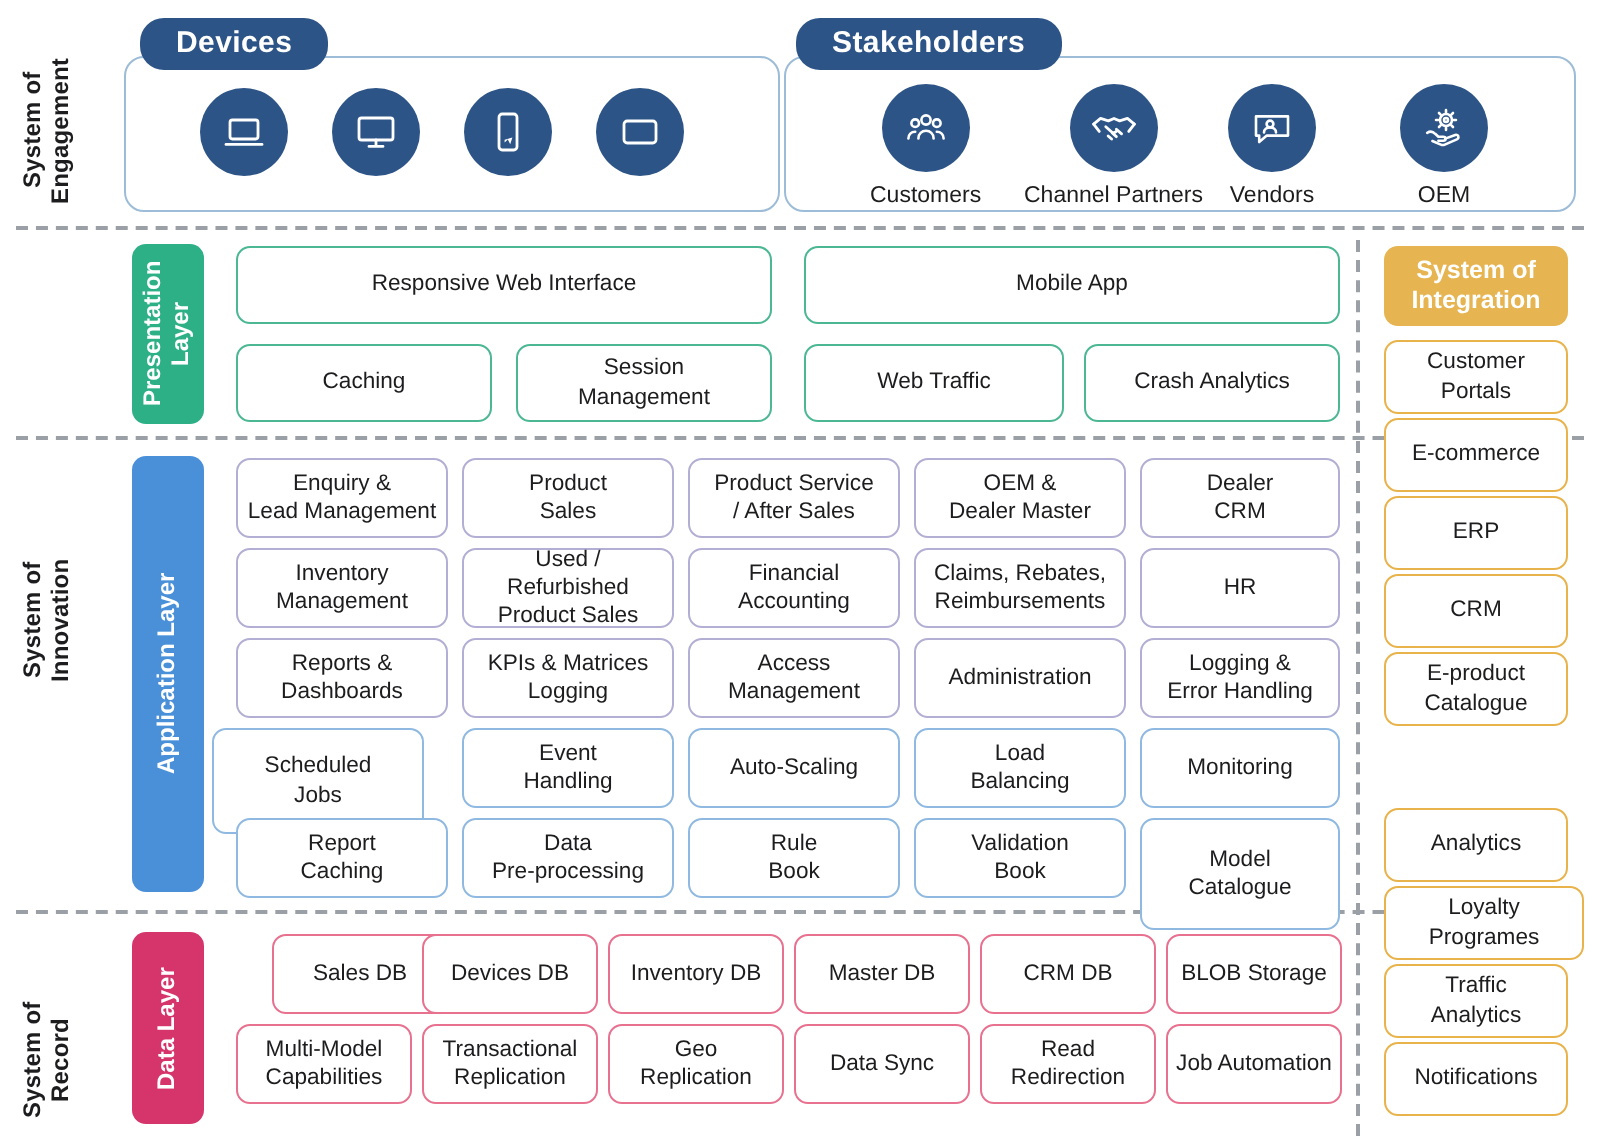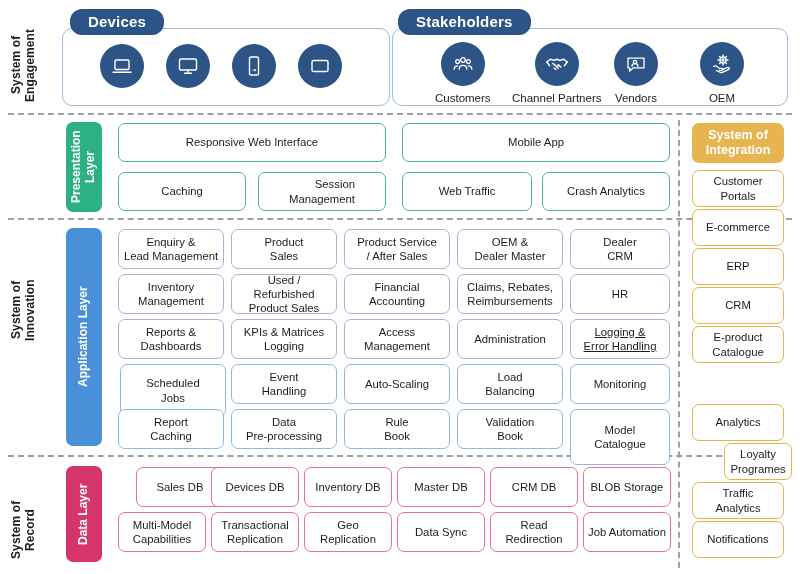--- a/index.html
+++ b/index.html
@@ -84,21 +84,21 @@
     position: absolute;
     border-radius: 7px;
     background: #ffffff;
     display: flex; align-items: center; justify-content: center;
     text-align: center;
     font-size: 11.3px;
     color: #1d1d1f;
     line-height: 1.25;
     padding: 2px 4px;
   }
-  .b-green  { border: 1.3px solid #4cb793; text-align: right; }
+  .b-green  { border: 1.3px solid #4cb793; }
   .b-purple { border: 1.3px solid #b2aed4; }
   .b-blue   { border: 1.3px solid #8fb9e0; }
   .b-pink   { border: 1.3px solid #e8718f; }
   .b-amber  { border: 1.3px solid #e8b34b; }
 
   .amber-head {
     position: absolute;
     background: #e6b450;
     border-radius: 7px;
     color: #ffffff;
@@ -231,23 +231,23 @@
   <div class="box b-purple" style="left:118px; top:274px; width:106px; height:40px;">Inventory<br>Management</div>
   <div class="box b-purple" style="left:231px; top:274px; width:106px; height:40px;">Used / Refurbished<br>Product Sales</div>
   <div class="box b-purple" style="left:344px; top:274px; width:106px; height:40px;">Financial<br>Accounting</div>
   <div class="box b-purple" style="left:457px; top:274px; width:106px; height:40px;">Claims, Rebates,<br>Reimbursements</div>
   <div class="box b-purple" style="left:570px; top:274px; width:100px; height:40px;">HR</div>
 
   <div class="box b-purple" style="left:118px; top:319px; width:106px; height:40px;">Reports &amp;<br>Dashboards</div>
   <div class="box b-purple" style="left:231px; top:319px; width:106px; height:40px;">KPIs &amp; Matrices<br>Logging</div>
   <div class="box b-purple" style="left:344px; top:319px; width:106px; height:40px;">Access<br>Management</div>
   <div class="box b-purple" style="left:457px; top:319px; width:106px; height:40px;">Administration</div>
-  <div class="box b-purple" style="left:570px; top:319px; width:100px; height:40px;text-decoration:underline;">Logging &amp;<br>Error Handling</div>
-
-  <div class="box b-blue" style="left:120px; top:364px; width:106px; height:53px;">Scheduled<br>Jobs</div>
+  <div class="box b-purple" style="left:570px; top:319px; width:100px; height:40px;">Logging &amp;<br>Error Handling</div>
+
+  <div class="box b-blue" style="left:106px; top:364px; width:106px; height:53px;">Scheduled<br>Jobs</div>
   <div class="box b-blue" style="left:231px; top:364px; width:106px; height:40px;">Event<br>Handling</div>
   <div class="box b-blue" style="left:344px; top:364px; width:106px; height:40px;">Auto-Scaling</div>
   <div class="box b-blue" style="left:457px; top:364px; width:106px; height:40px;">Load<br>Balancing</div>
   <div class="box b-blue" style="left:570px; top:364px; width:100px; height:40px;">Monitoring</div>
 
   <div class="box b-blue" style="left:118px; top:409px; width:106px; height:40px;">Report<br>Caching</div>
   <div class="box b-blue" style="left:231px; top:409px; width:106px; height:40px;">Data<br>Pre-processing</div>
   <div class="box b-blue" style="left:344px; top:409px; width:106px; height:40px;">Rule<br>Book</div>
   <div class="box b-blue" style="left:457px; top:409px; width:106px; height:40px;">Validation<br>Book</div>
   <div class="box b-blue" style="left:570px; top:409px; width:100px; height:56px;">Model<br>Catalogue</div>
@@ -269,17 +269,17 @@
   <div class="box b-pink" style="left:583px; top:512px; width:88px; height:40px;">Job Automation</div>
 
   <div class="amber-head" style="left:692px; top:123px; width:92px; height:40px;">System of<br>Integration</div>
 
   <div class="box b-amber" style="left:692px; top:170px; width:92px; height:37px;">Customer<br>Portals</div>
   <div class="box b-amber" style="left:692px; top:209px; width:92px; height:37px;">E-commerce</div>
   <div class="box b-amber" style="left:692px; top:248px; width:92px; height:37px;">ERP</div>
   <div class="box b-amber" style="left:692px; top:287px; width:92px; height:37px;">CRM</div>
   <div class="box b-amber" style="left:692px; top:326px; width:92px; height:37px;">E-product<br>Catalogue</div>
   <div class="box b-amber" style="left:692px; top:404px; width:92px; height:37px;">Analytics</div>
-  <div class="box b-amber" style="left:692px; top:443px; width:68px; height:37px;margin-left:32px;">Loyalty<br>Programes</div>
+  <div class="box b-amber" style="left:692px; top:443px; width:100px; height:37px;">Loyalty<br>Programes</div>
   <div class="box b-amber" style="left:692px; top:482px; width:92px; height:37px;">Traffic<br>Analytics</div>
   <div class="box b-amber" style="left:692px; top:521px; width:92px; height:37px;">Notifications</div>
 
 </div>
 
 </body></html>

